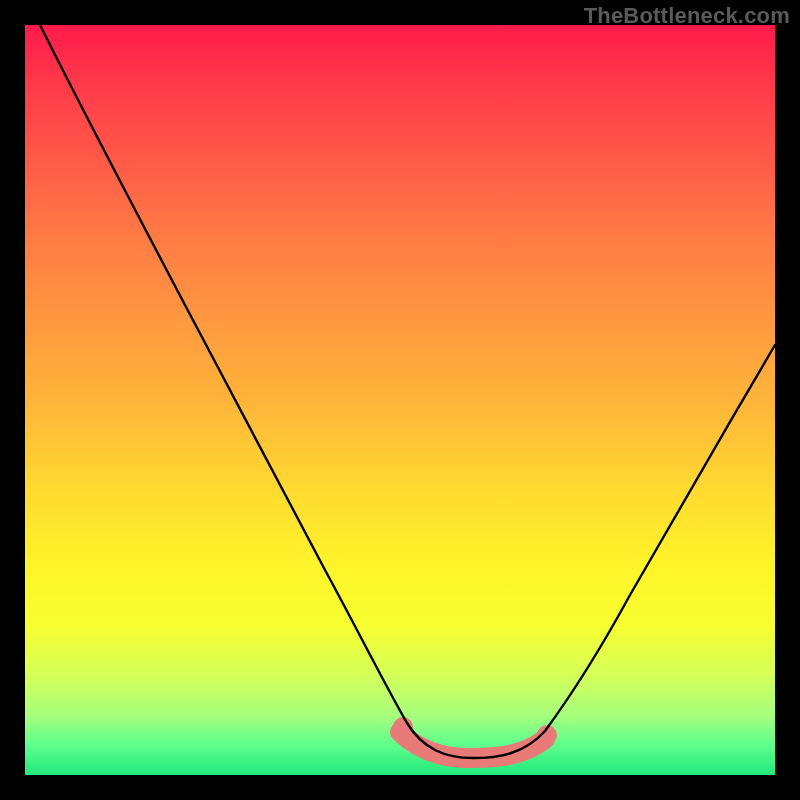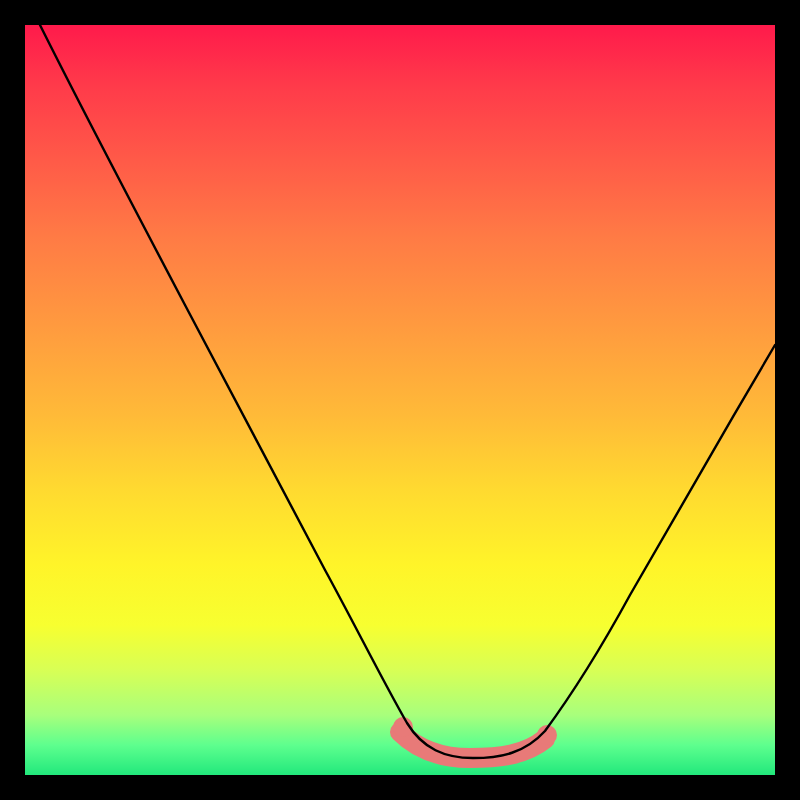--- a/index.html
+++ b/index.html
@@ -55,20 +55,21 @@
     width: 750px;
     height: 750px;
     overflow: visible;
   }
 </style>
 </head>
 <body>
 
 <div class="container">
 
+  <div class="watermark">TheBottleneck.com</div>
 
   <div class="plot-area">
 
     <svg class="curve" viewBox="0 0 750 750" preserveAspectRatio="none">
 
       <g>
 
         <path d="M 375 707
                  C 395 727, 420 733, 445 733
                  C 475 733, 500 730, 520 714" stroke="#e87a78" stroke-width="20" stroke-linecap="round" fill="none"></path>

